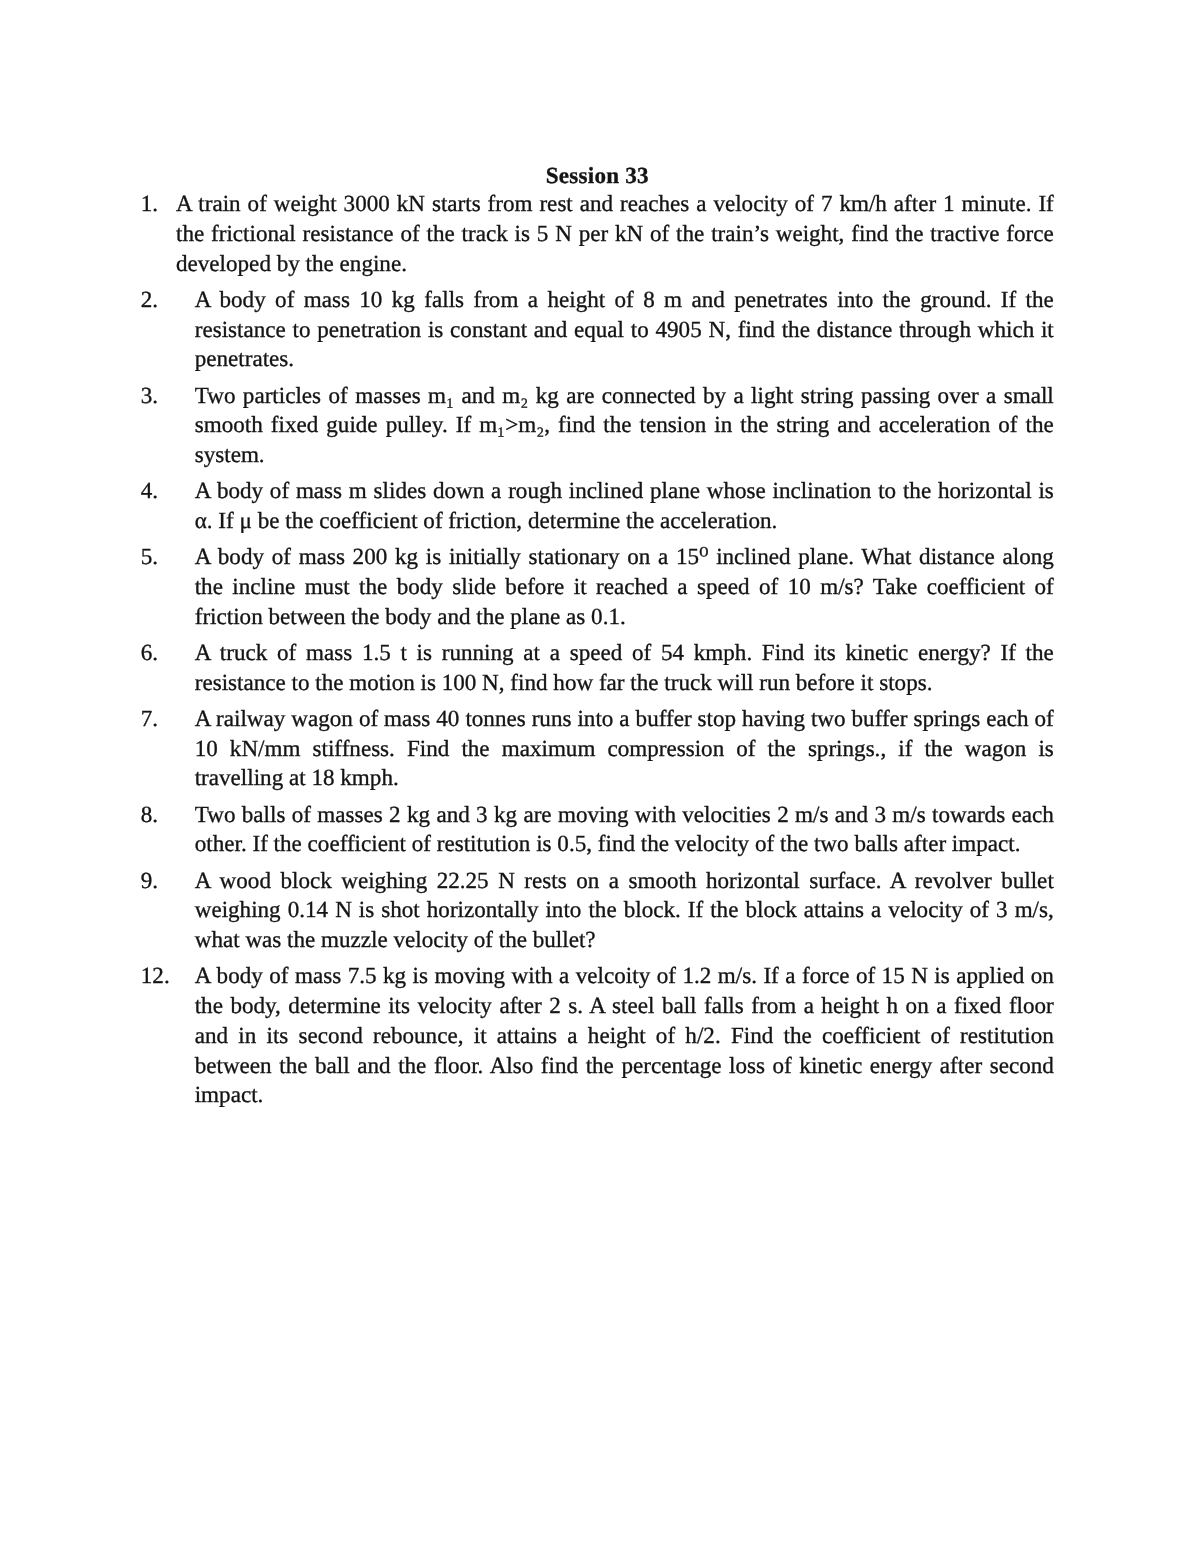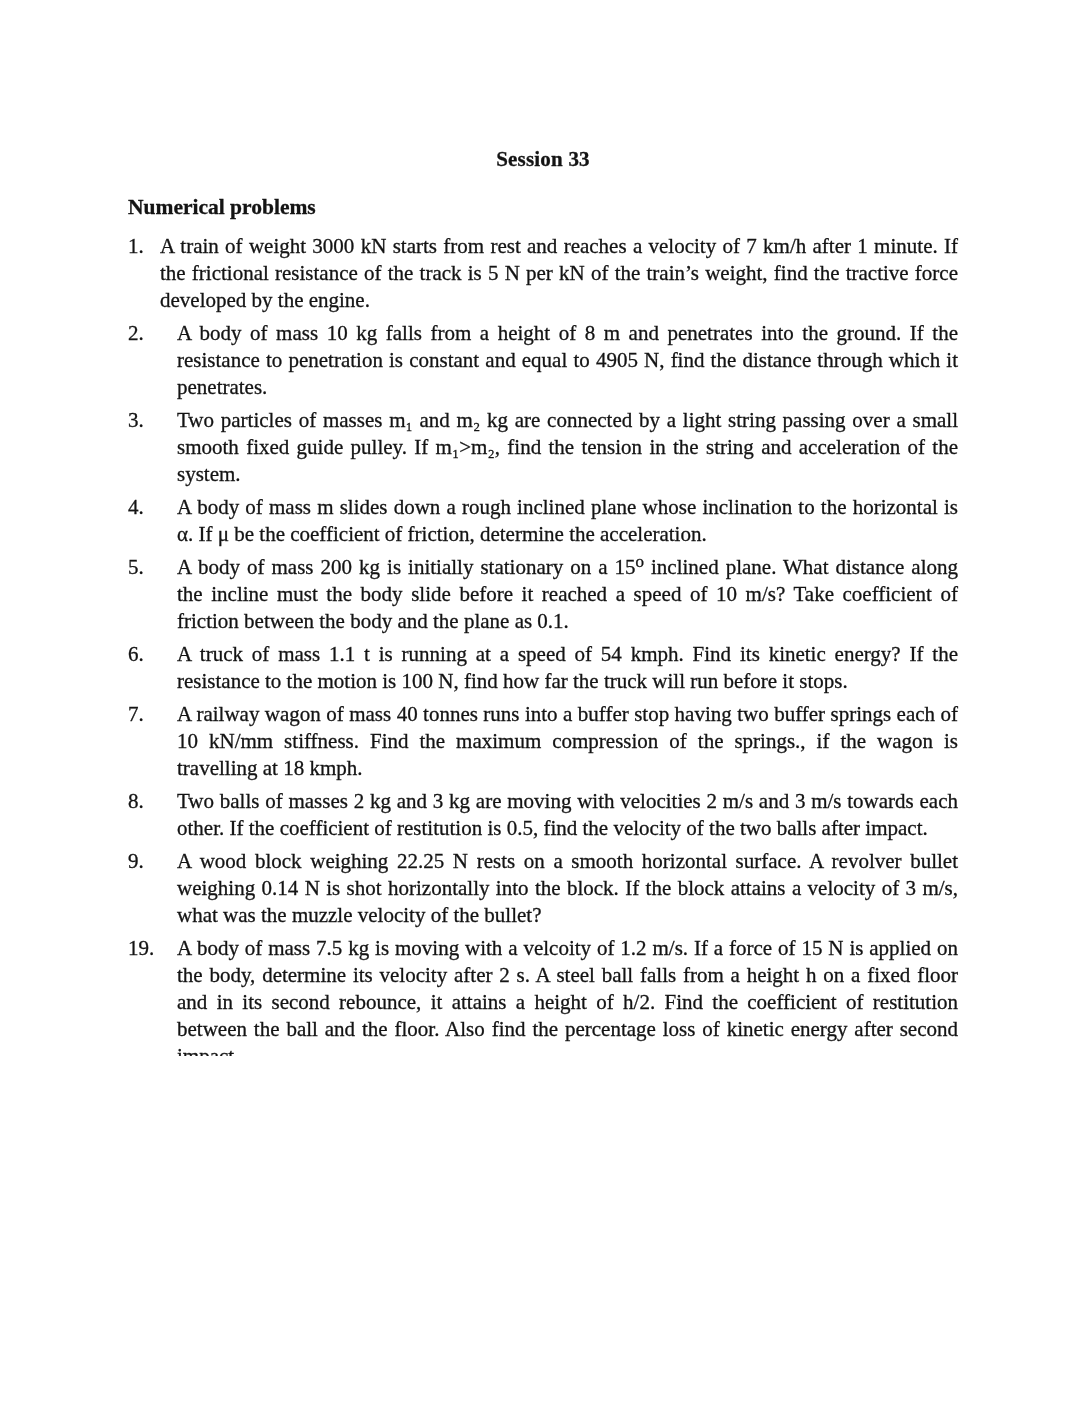--- a/index.html
+++ b/index.html
@@ -61,21 +61,20 @@
   .problems-list .problem-row:nth-child(11) .problem-text {
     line-height: 40px;
   }
 </style>
 </head>
 <body>
 
 <div class="page">
   <div class="content">
     <div class="doc-title">Session 33</div>
-    <div class="section-heading">Numerical problems</div>
     <div class="problems-list" id="problems-list">
   <div class="problem-row">
     <span class="problem-num">1.</span>
     <span class="problem-text">A train of weight 3000 kN starts from rest and reaches a velocity of 7 km/h after 1 minute. If the frictional resistance of the track is 5 N per kN of the train’s weight, find the tractive force developed by the engine.</span>
   </div>
 
   <div class="problem-row">
     <span class="problem-num">2.</span>
     <span class="problem-text">A body of mass 10 kg falls from a height of 8 m and penetrates into the ground. If the resistance to penetration is constant and equal to 4905 N, find the distance through which it penetrates.</span>
   </div>
@@ -90,39 +89,39 @@
     <span class="problem-text">A body of mass m slides down a rough inclined plane whose inclination to the horizontal is α. If μ be the coefficient of friction, determine the acceleration.</span>
   </div>
 
   <div class="problem-row">
     <span class="problem-num">5.</span>
     <span class="problem-text">A body of mass 200 kg is initially stationary on a 15⁰ inclined plane. What distance along the incline must the body slide before it reached a speed of 10 m/s? Take coefficient of friction between the body and the plane as 0.1.</span>
   </div>
 
   <div class="problem-row">
     <span class="problem-num">6.</span>
-    <span class="problem-text">A truck of mass 1.1 t is running at a speed of 54 kmph. Find its kinetic energy? If the resistance to the motion is 100 N, find how far the truck will run before it stops.</span>
+    <span class="problem-text">A truck of mass 1.5 t is running at a speed of 54 kmph. Find its kinetic energy? If the resistance to the motion is 100 N, find how far the truck will run before it stops.</span>
   </div>
 
   <div class="problem-row">
     <span class="problem-num">7.</span>
     <span class="problem-text">A railway wagon of mass 40 tonnes runs into a buffer stop having two buffer springs each of 10 kN/mm stiffness. Find the maximum compression of the springs., if the wagon is travelling at 18 kmph.</span>
   </div>
 
   <div class="problem-row">
     <span class="problem-num">8.</span>
     <span class="problem-text">Two balls of masses 2 kg and 3 kg are moving with velocities 2 m/s and 3 m/s towards each other. If the coefficient of restitution is 0.5, find the velocity of the two balls after impact.</span>
   </div>
 
   <div class="problem-row">
     <span class="problem-num">9.</span>
     <span class="problem-text">A wood block weighing 22.25 N rests on a smooth horizontal surface. A revolver bullet weighing 0.14 N is shot horizontally into the block. If the block attains a velocity of 3 m/s, what was the muzzle velocity of the bullet?</span>
   </div>
 
 
   <div class="problem-row">
-    <span class="problem-num">19.</span>
+    <span class="problem-num">12.</span>
     <span class="problem-text">A body of mass 7.5 kg is moving with a velcoity of 1.2 m/s. If a force of 15 N is applied on the body, determine its velocity after 2 s. A steel ball falls from a height h on a fixed floor and in its second rebounce, it attains a height of h/2. Find the coefficient of restitution between the ball and the floor. Also find the percentage loss of kinetic energy after second impact.</span>
   </div>
 
 </div>
   </div>
 </div>
 
 </body></html>

